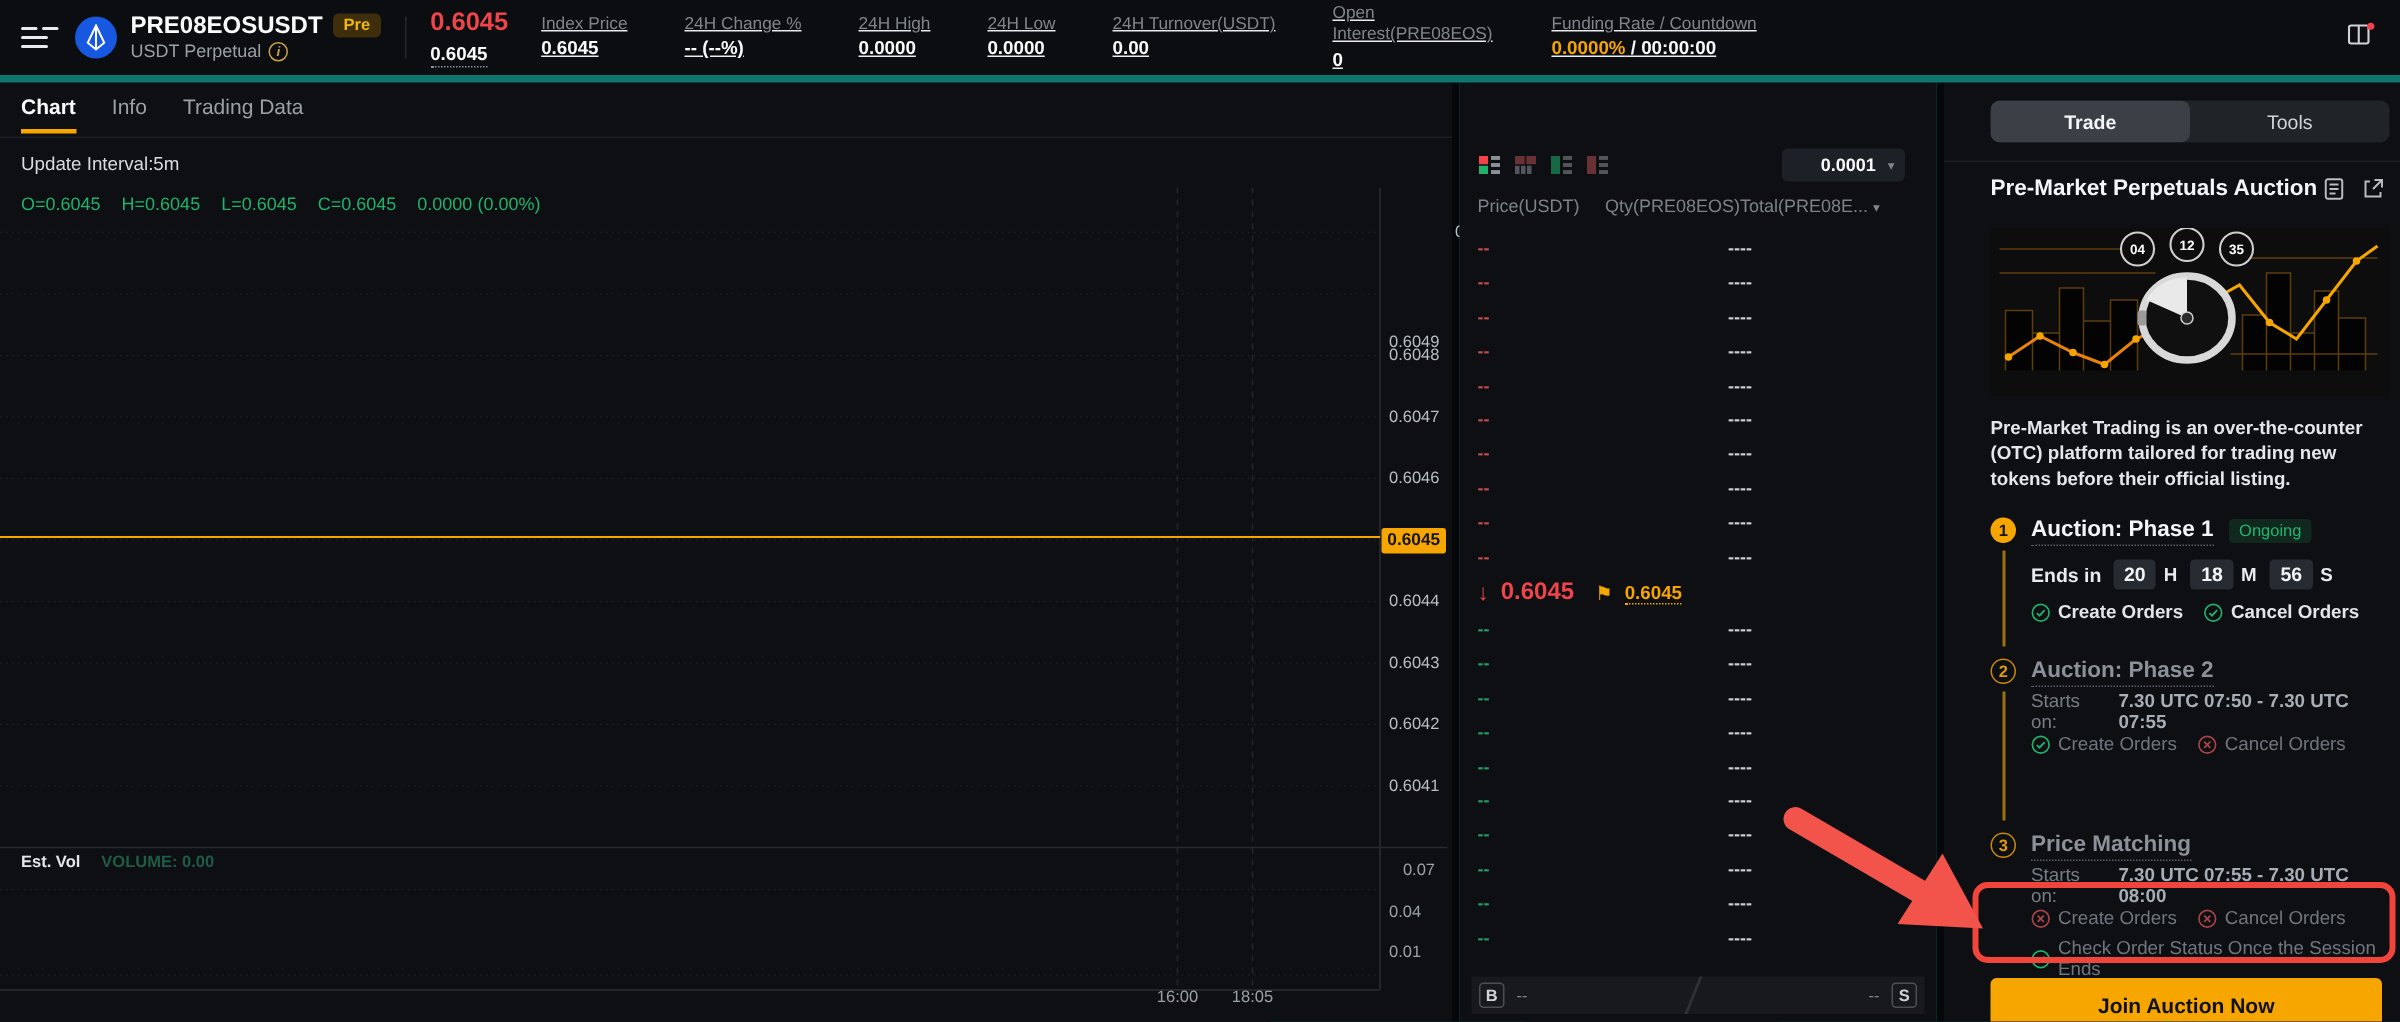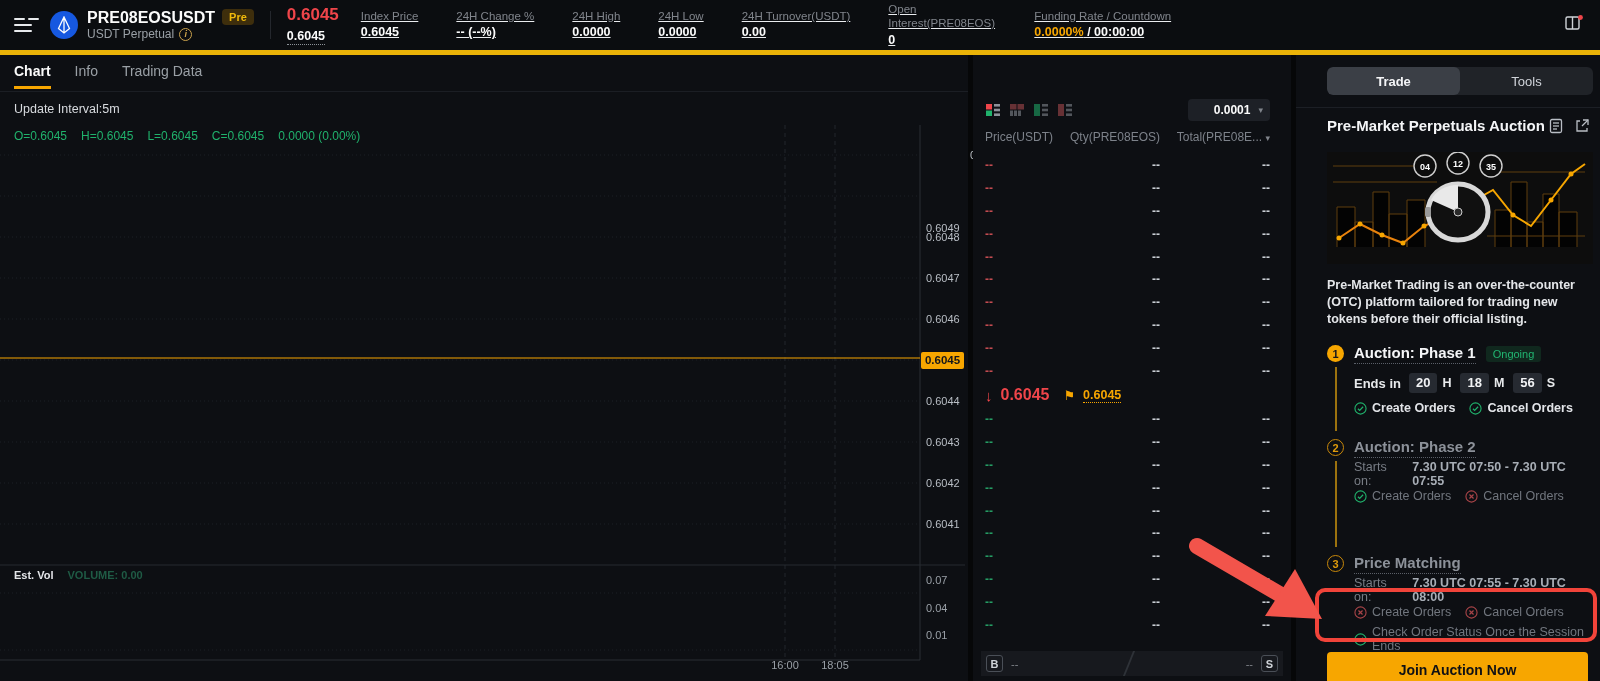--- a/index.html
+++ b/index.html
@@ -1,18 +1,18 @@
 <!DOCTYPE html>
 <html><head>
 <meta charset="utf-8">
 <style>
   * { margin:0; padding:0; box-sizing:border-box; }
   html,body { width:1600px; height:681px; overflow:hidden; background:#07080a;
               font-family:"Liberation Sans", sans-serif; }
-  .app { position:relative; width:1600px; height:681px; background:#eab308; color:#eaecef; }
+  .app { position:relative; width:1600px; height:681px; background:#0f766e; color:#eaecef; }
 
   
   .topbar { position:relative; height:50px; background:#0b0d10; display:flex; align-items:center; }
   .menu-btn { width:46px; display:flex; justify-content:center; align-items:center; height:100%; cursor:pointer; }
   .menu-glyph { display:flex; flex-direction:column; gap:3.5px; }
   .menu-glyph i { display:block; height:2.5px; background:#e8eaed; border-radius:1px; }
   .menu-glyph i:nth-child(1){ width:11px; box-shadow:14px 0 0 #e8eaed; }
   .menu-glyph i:nth-child(2){ width:18px; }
   .menu-glyph i:nth-child(3){ width:18px; }
   .coin { width:28px; height:28px; border-radius:50%; background:#1658e0; display:flex; align-items:center; justify-content:center; margin:0 9px 0 4px; }
@@ -69,21 +69,21 @@
   .ob-controls { position:absolute; top:44px; left:12px; right:21px; height:22px; display:flex; align-items:center; gap:8px; }
   .view-icon { width:16px; height:16px; cursor:pointer; opacity:.55; }
   .view-icon.active { opacity:1; }
   .tick-select { margin-left:auto; width:82px; height:22px; background:#1d2026; border-radius:4px; display:flex; align-items:center;
                  justify-content:flex-end; padding:0 7px; gap:8px; cursor:pointer; }
   .tick-value { font-size:12px; font-weight:bold; color:#fbfbfb; }
   .caret { font-size:9px; color:#81858c; }
   .ob-headers { position:absolute; top:75px; left:12px; right:21px; display:flex; font-size:12px; color:#7d828a; }
   .col-price { flex:1; text-align:left; }
   .col-qty { width:95px; text-align:right; }
-  .col-total { width:110px; text-align:right; white-space:nowrap; }
+  .col-total { width:110px; white-space:nowrap; }
   .ob-rows { position:absolute; left:12px; right:21px; }
   .ob-rows.asks { top:99px; height:228px; }
   .ob-rows.bids { top:353px; height:228px; }
   .ob-row { height:22.8px; display:flex; align-items:center; font-size:12px; font-weight:bold; cursor:pointer; }
   .ob-row .col-price { color:#c24b50; }
   .bids .ob-row .col-price { color:#259b63; }
   .ob-row .col-qty, .ob-row .col-total { color:#c9ced4; }
   .ob-mid { position:absolute; top:327px; left:12px; right:21px; height:26px; display:flex; align-items:center; gap:8px; }
   .mid-arrow { color:#ef454a; font-size:15px; font-weight:bold; }
   .mid-price { color:#ef454a; font-size:16px; font-weight:bold; }
@@ -260,21 +260,21 @@
           <div class="axis-label" style="top: 175px;">0.6048</div>
           <div class="axis-label" style="top: 216px;">0.6047</div>
           <div class="axis-label" style="top: 257px;">0.6046</div>
           <div class="axis-label price-tag" style="top: 296.5px;">0.6045</div>
           <div class="axis-label" style="top: 339px;">0.6044</div>
           <div class="axis-label" style="top: 380px;">0.6043</div>
           <div class="axis-label" style="top: 421px;">0.6042</div>
           <div class="axis-label" style="top: 462px;">0.6041</div>
         </div>
       <div id="vol-axis">
-          <div class="axis-label vol-label" style="top: 518px;">0.07</div>
+          <div class="axis-label vol-label" style="top: 518px; text-align: center;">0.07</div>
           <div class="axis-label vol-label" style="top: 546px;">0.04</div>
           <div class="axis-label vol-label" style="top: 573px;">0.01</div>
         </div>
       <div id="time-axis">
           <div class="time-label" style="top: 604px; left: 765px;">16:00</div>
           <div class="time-label" style="top: 604px; left: 815px;">18:05</div>
         </div>
 
       <div class="estvol-row">
         <span class="estvol-label">Est. Vol</span>

